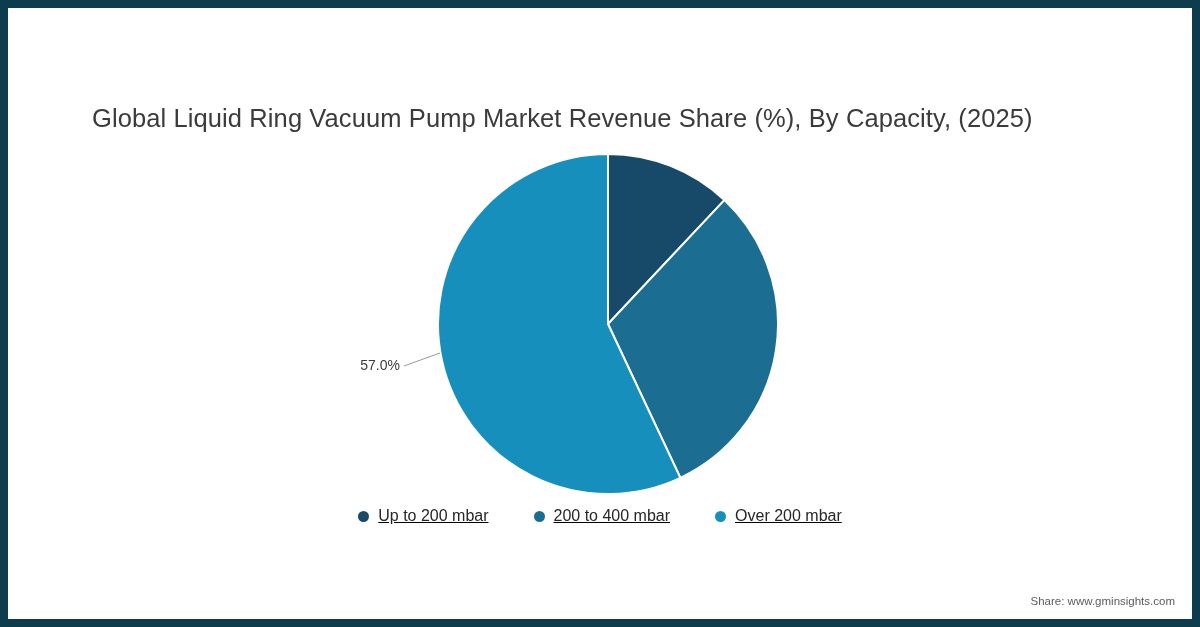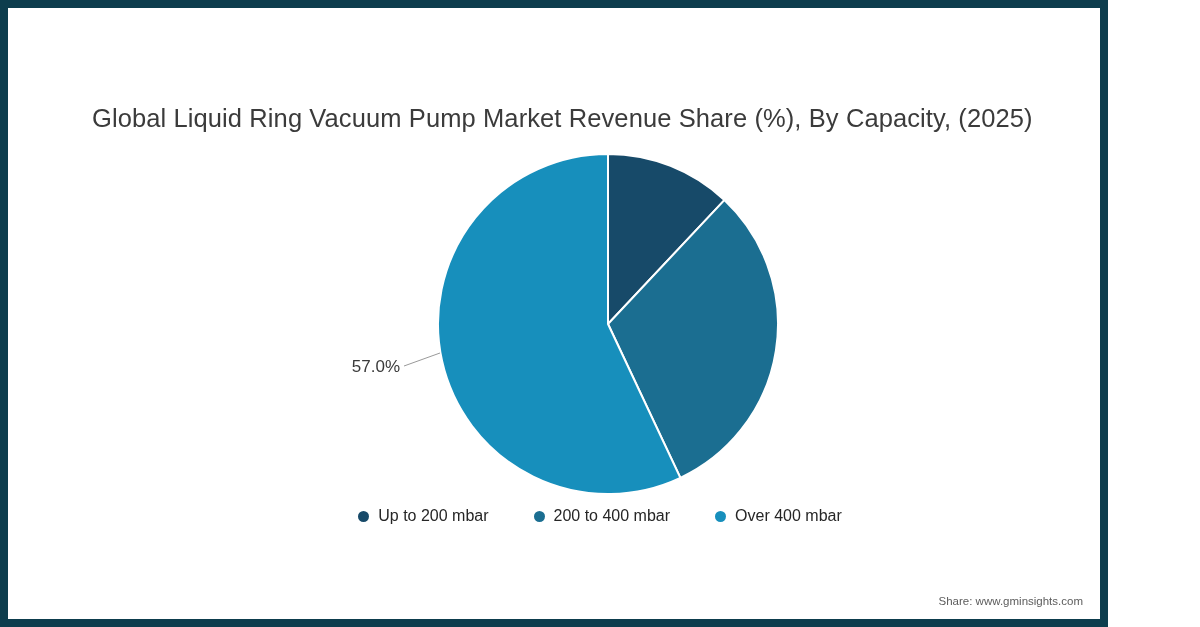--- a/index.html
+++ b/index.html
@@ -10,21 +10,21 @@
   body {
     width: 1200px;
     height: 627px;
     background: #ffffff;
     font-family: "Liberation Sans", sans-serif;
     overflow: hidden;
   }
 
   .figure {
     position: relative;
-    width: 1108px;
+    width: 1200px;
     height: 627px;
     box-sizing: border-box;
     background: #ffffff;
     border: 8px solid #0d3d4d;
     padding-left: 16px;
   }
 
   .chart-title {
     position: absolute;
     left: 84px;
@@ -46,41 +46,42 @@
   }
 
   .pie-svg {
     position: absolute;
     left: 0;
     top: 0;
   }
 
   .slice-label {
     position: absolute;
-    font-size: 17px;
+    font-size: 14px;
     color: #3b3b3b;
     white-space: nowrap;
     text-align: right;
   }
   .label-57 {
     left: 310px;
     top: 349px;
     width: 82px;
   }
 
   .legend {
     position: absolute;
     left: 0;
     top: 499px;
     width: 1184px;
     display: flex;
     flex-direction: row;
     justify-content: center;
     align-items: center;
     gap: 45px;
+    text-decoration: underline;
   }
   .legend-item {
     display: flex;
     flex-direction: row;
     align-items: center;
     gap: 9px;
   }
   .legend-dot {
     width: 11px;
     height: 11px;
@@ -133,20 +134,20 @@
       <span class="legend-text">Up to 200 mbar</span>
     </div>
 
     <div class="legend-item">
       <span class="legend-dot" style="background:#1b6e91"></span>
       <span class="legend-text">200 to 400 mbar</span>
     </div>
 
     <div class="legend-item">
       <span class="legend-dot" style="background:#178fbc"></span>
-      <span class="legend-text">Over 400 mbar</span>
+      <span class="legend-text">Over 200 mbar</span>
     </div>
 
   </div>
 
   <div class="source">Share: www.gminsights.com</div>
 
 </div>
 
 </body></html>

